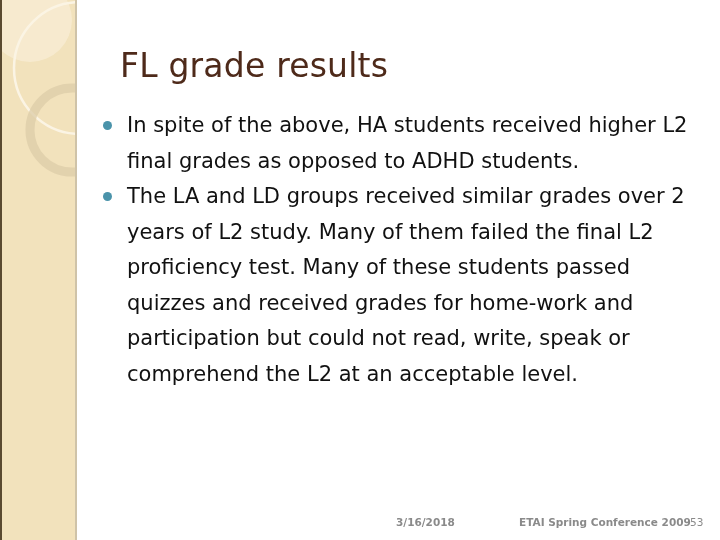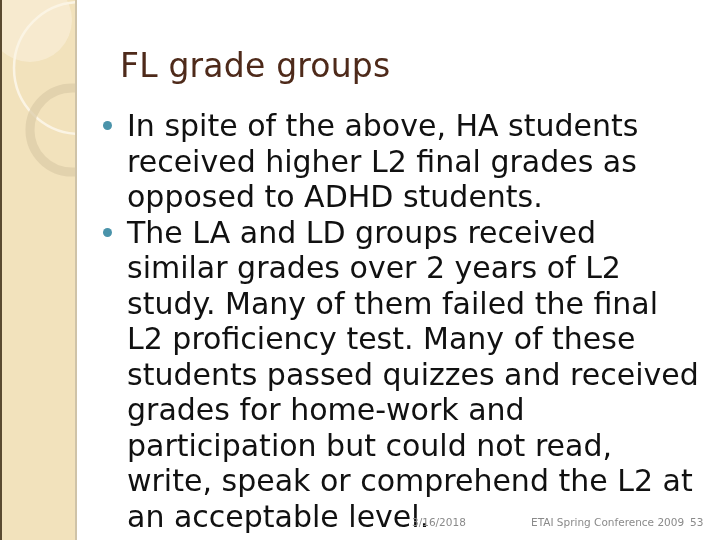--- a/index.html
+++ b/index.html
@@ -1,39 +1,39 @@
 <!DOCTYPE html>
 <html><head>
   <meta charset="utf-8">
   <style>
     html, body { margin: 0; padding: 0; }
     body { width: 720px; height: 540px; background: #ffffff; position: relative; overflow: hidden; font-family: "DejaVu Sans", sans-serif; }
     .side-band { position: absolute; left: 0; top: 0; width: 77px; height: 540px; background: #f2e2bc; border-left: 2px solid #5a4a30; border-right: 2px solid #cfc3a8; box-sizing: border-box; overflow: hidden; }
     .side-band svg { position: absolute; left: -2px; top: 0; }
     .slide-title { position: absolute; left: 120px; top: 46px; font-size: 33px; color: #4e2a1a; letter-spacing: 0.2px; }
     .bullets { position: absolute; left: 100px; top: 108px; width: 600px; margin: 0; padding: 0; list-style: none; }
-    .bullet { position: relative; padding-left: 27px; font-size: 30px; line-height: 35.5px; color: #111111; }
+    .bullet { position: relative; padding-left: 27px; font-size: 21px; line-height: 35.5px; color: #111111; }
     .bullet-dot { position: absolute; left: 3px; top: 13px; width: 9px; height: 9px; border-radius: 50%; background: #4a93aa; }
     .footer { position: absolute; top: 516px; font-size: 10.5px; color: #8a8a8a; }
-    .footer-date { left: 412px; }
-    .footer-conf { left: 531px; }
+    .footer-date { left: 396px; font-weight: bold; }
+    .footer-conf { left: 519px; font-weight: bold; }
     .footer-page { left: 690px; }
   </style>
 </head>
 <body>
 
 <div class="side-band">
   <svg width="80" height="540" viewBox="0 0 80 540">
     <circle cx="30" cy="20" r="42" fill="#f7ecd3" opacity="0.8"></circle>
     <circle cx="80" cy="68" r="66" fill="none" stroke="#fbf4e4" stroke-width="2.5"></circle>
     <circle cx="72" cy="130" r="42" fill="none" stroke="#dccca8" stroke-width="9" opacity="0.75"></circle>
   </svg>
 </div>
 
-<div class="slide-title">FL grade groups</div>
+<div class="slide-title">FL grade results</div>
 
 <ul class="bullets">
   <li class="bullet">
     <span class="bullet-dot"></span>
     <span>In spite of the above, HA students received higher L2 final grades as opposed to ADHD students.</span>
   </li>
   <li class="bullet">
     <span class="bullet-dot"></span>
     <span>The LA and LD groups received similar grades over 2 years of L2 study. Many of them failed the final L2 proficiency test. Many of these students passed quizzes and received grades for home-work and participation but could not read, write, speak or comprehend the L2 at an acceptable level.</span>
   </li>

